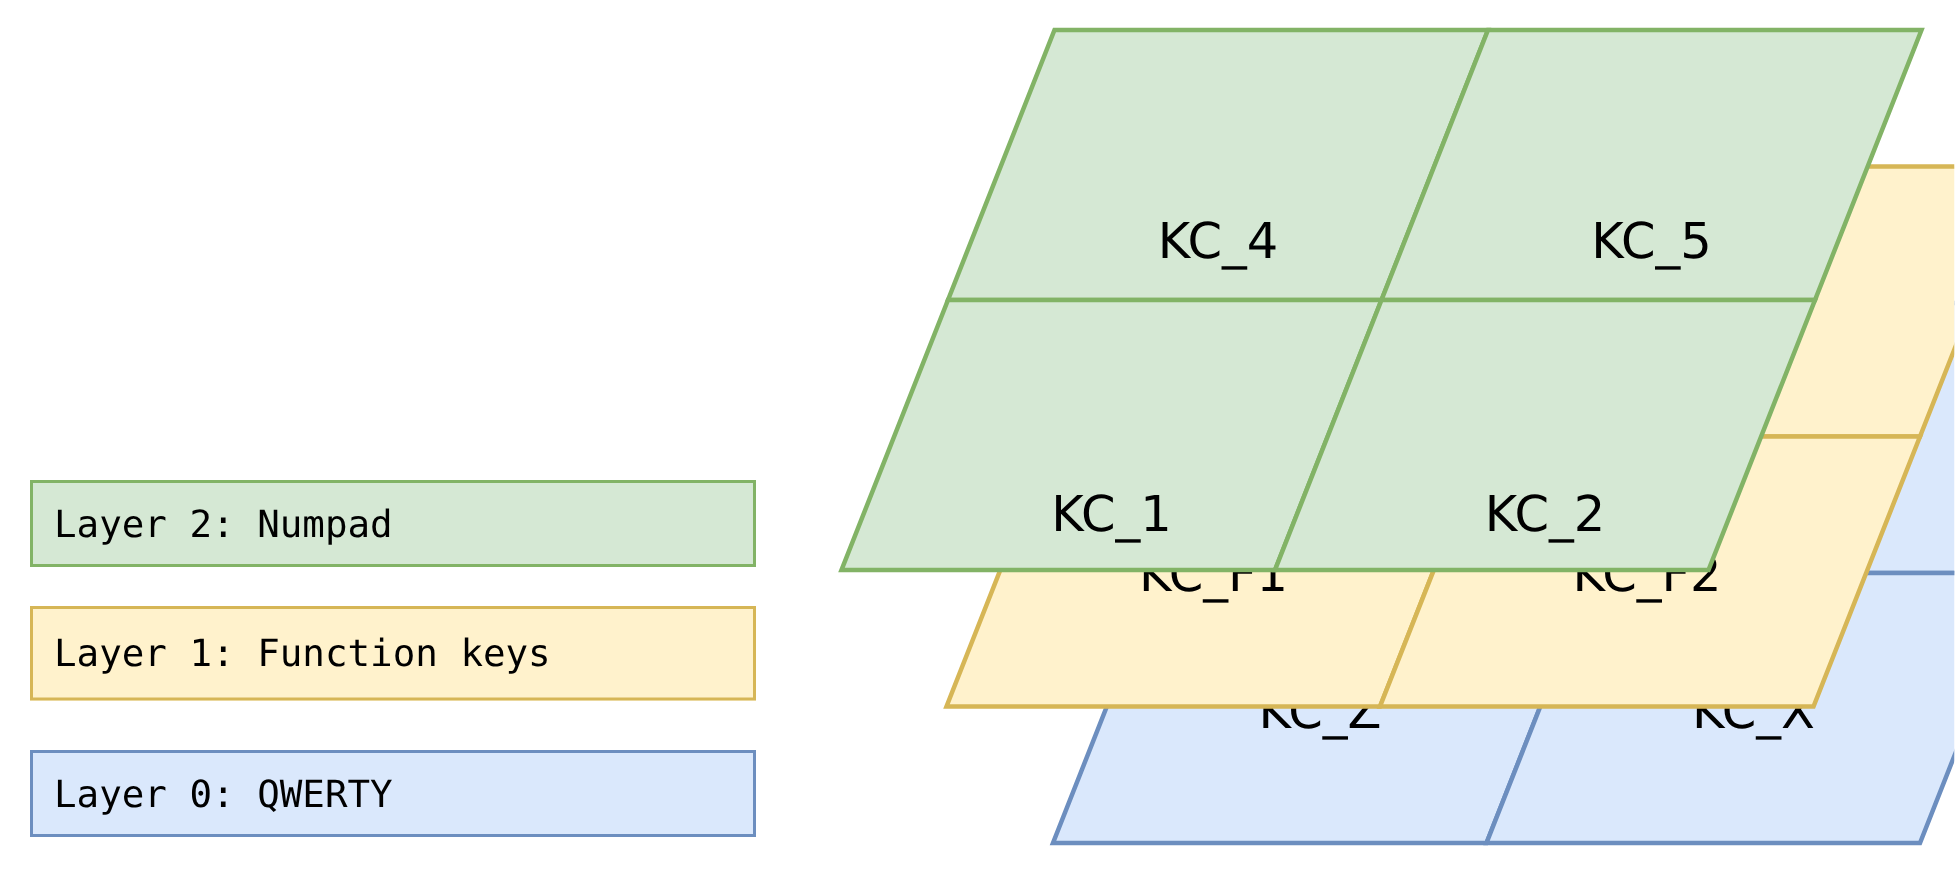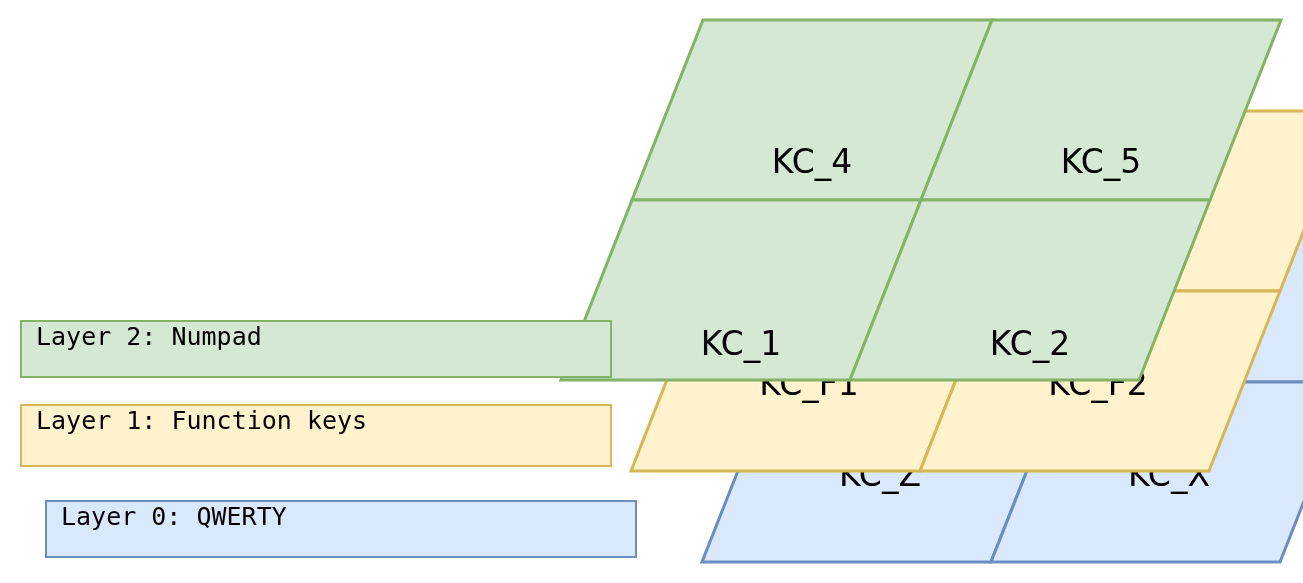--- a/index.html
+++ b/index.html
@@ -13,23 +13,24 @@
     height: 583px;
     background: #ffffff;
     overflow: hidden;
     font-family: "DejaVu Sans", sans-serif;
   }
 
   
   .legend {
     position: absolute;
     left: 20px;
-    width: 592px;
+    width: 484px;
     box-sizing: border-box;
     display: flex;
+    align-items: center;
   }
   .legend-label {
     font-family: "DejaVu Sans Mono", monospace;
     font-size: 25px;
     color: #000000;
     padding-left: 14px;
     letter-spacing: 0px;
     white-space: pre;
   }
   #legend-layer-2 {
@@ -42,21 +43,20 @@
     top: 404px;
     height: 63px;
     background: #fff2cc;
     border: 2px solid #d6b656;
   }
   #legend-layer-0 {
     top: 500px;
     height: 58px;
     background: #dae8fc;
     border: 2px solid #6c8ebf;
-    margin-left: 25px;
   }
 
   
   #stack {
     position: absolute;
     left: 0;
     top: 0;
     width: 1303px;
     height: 583px;
   }

